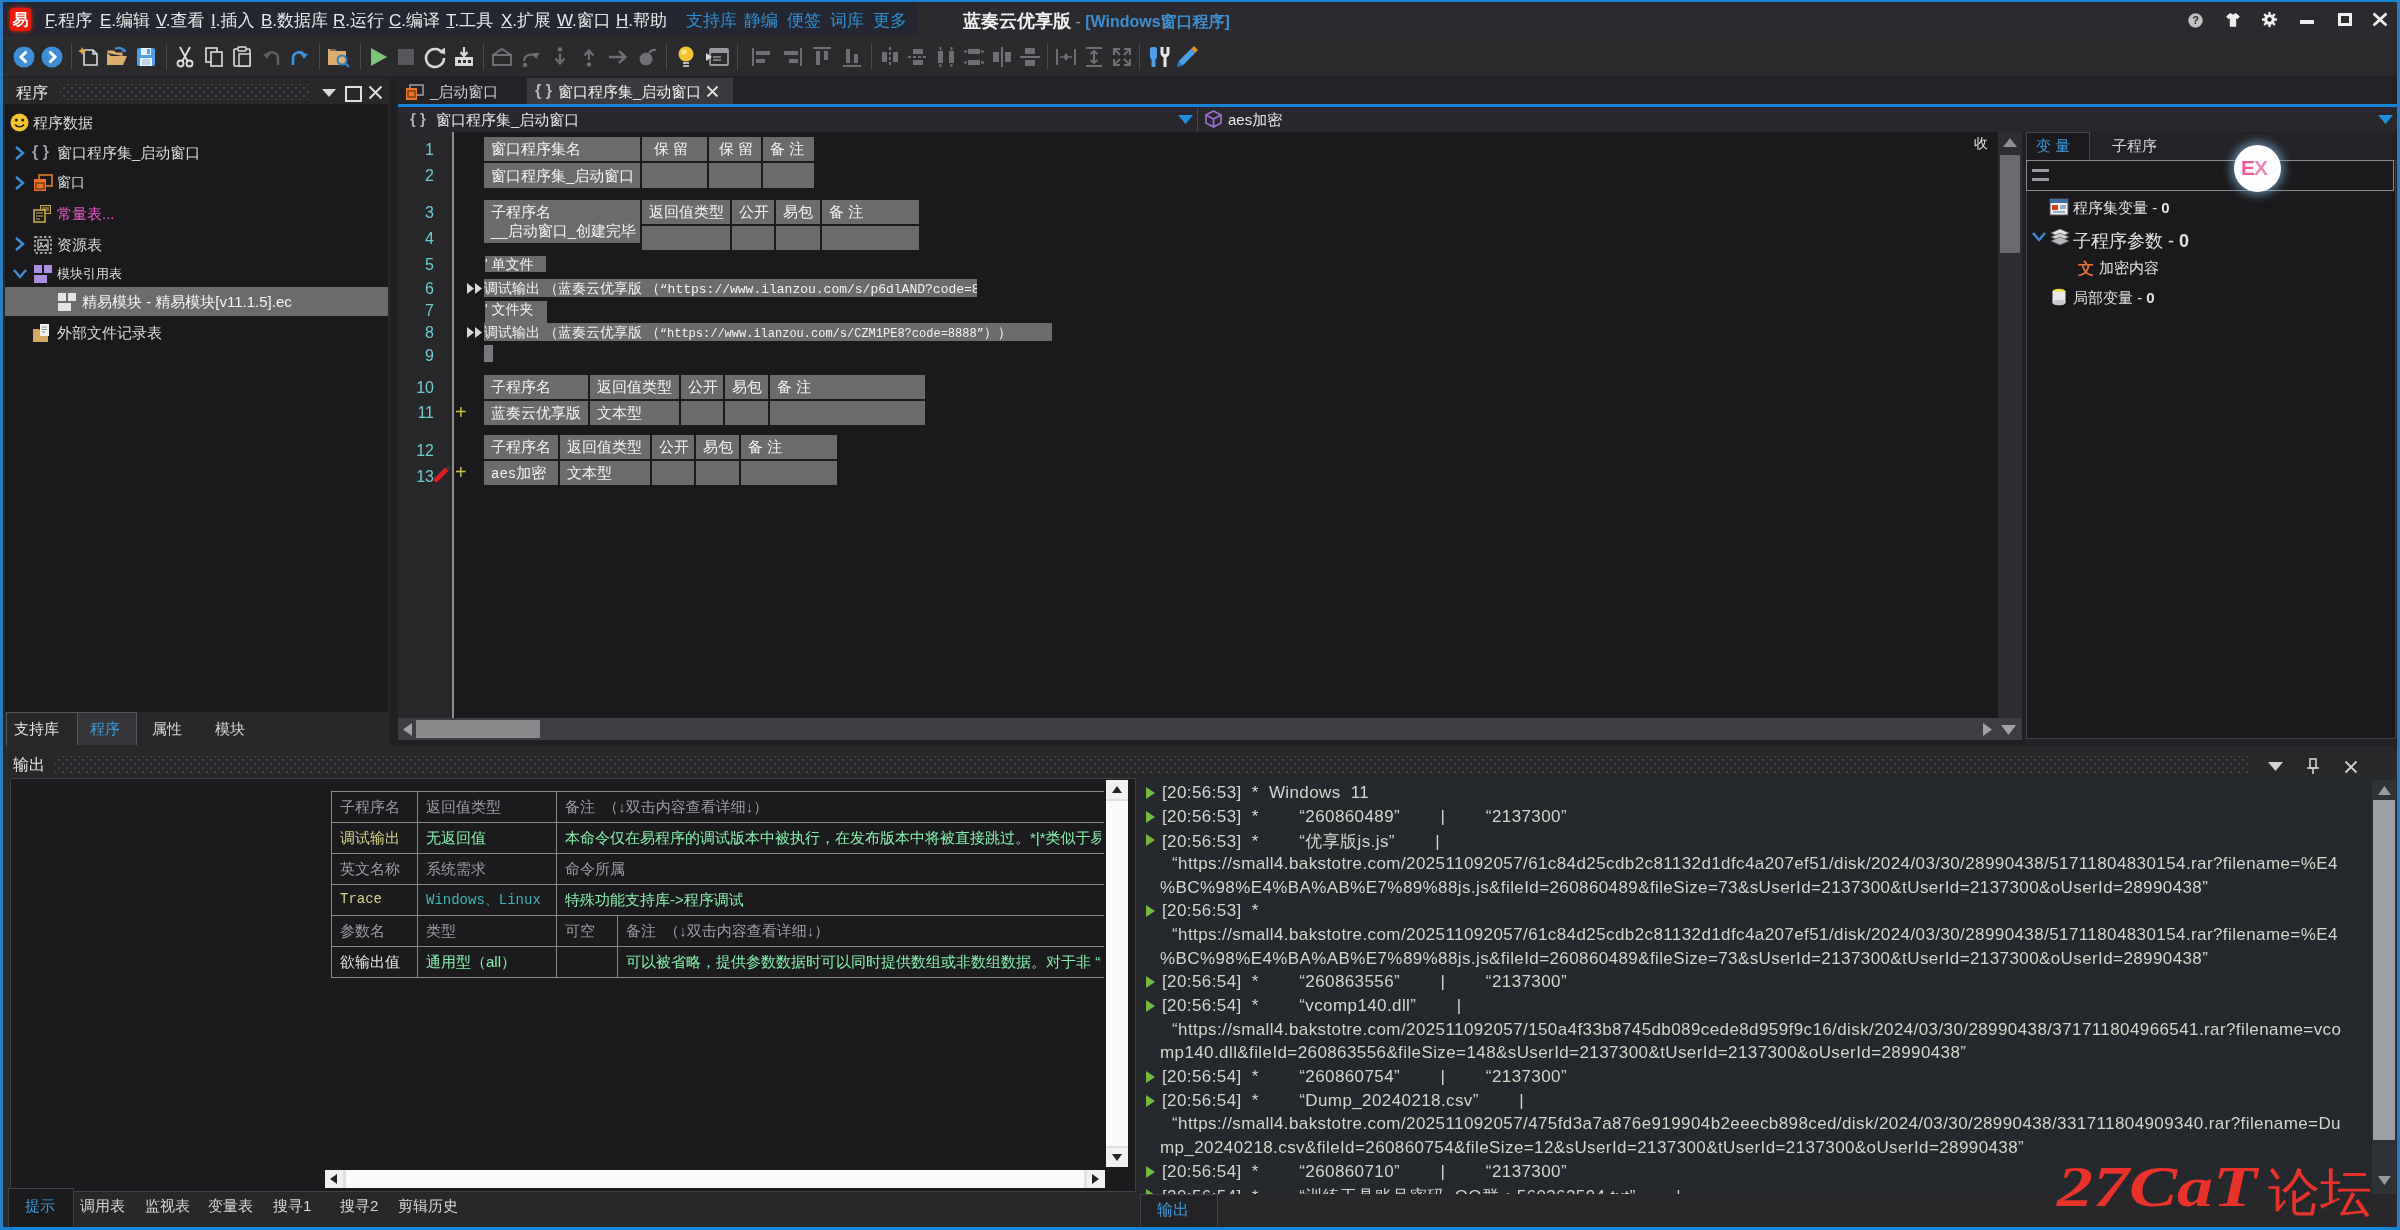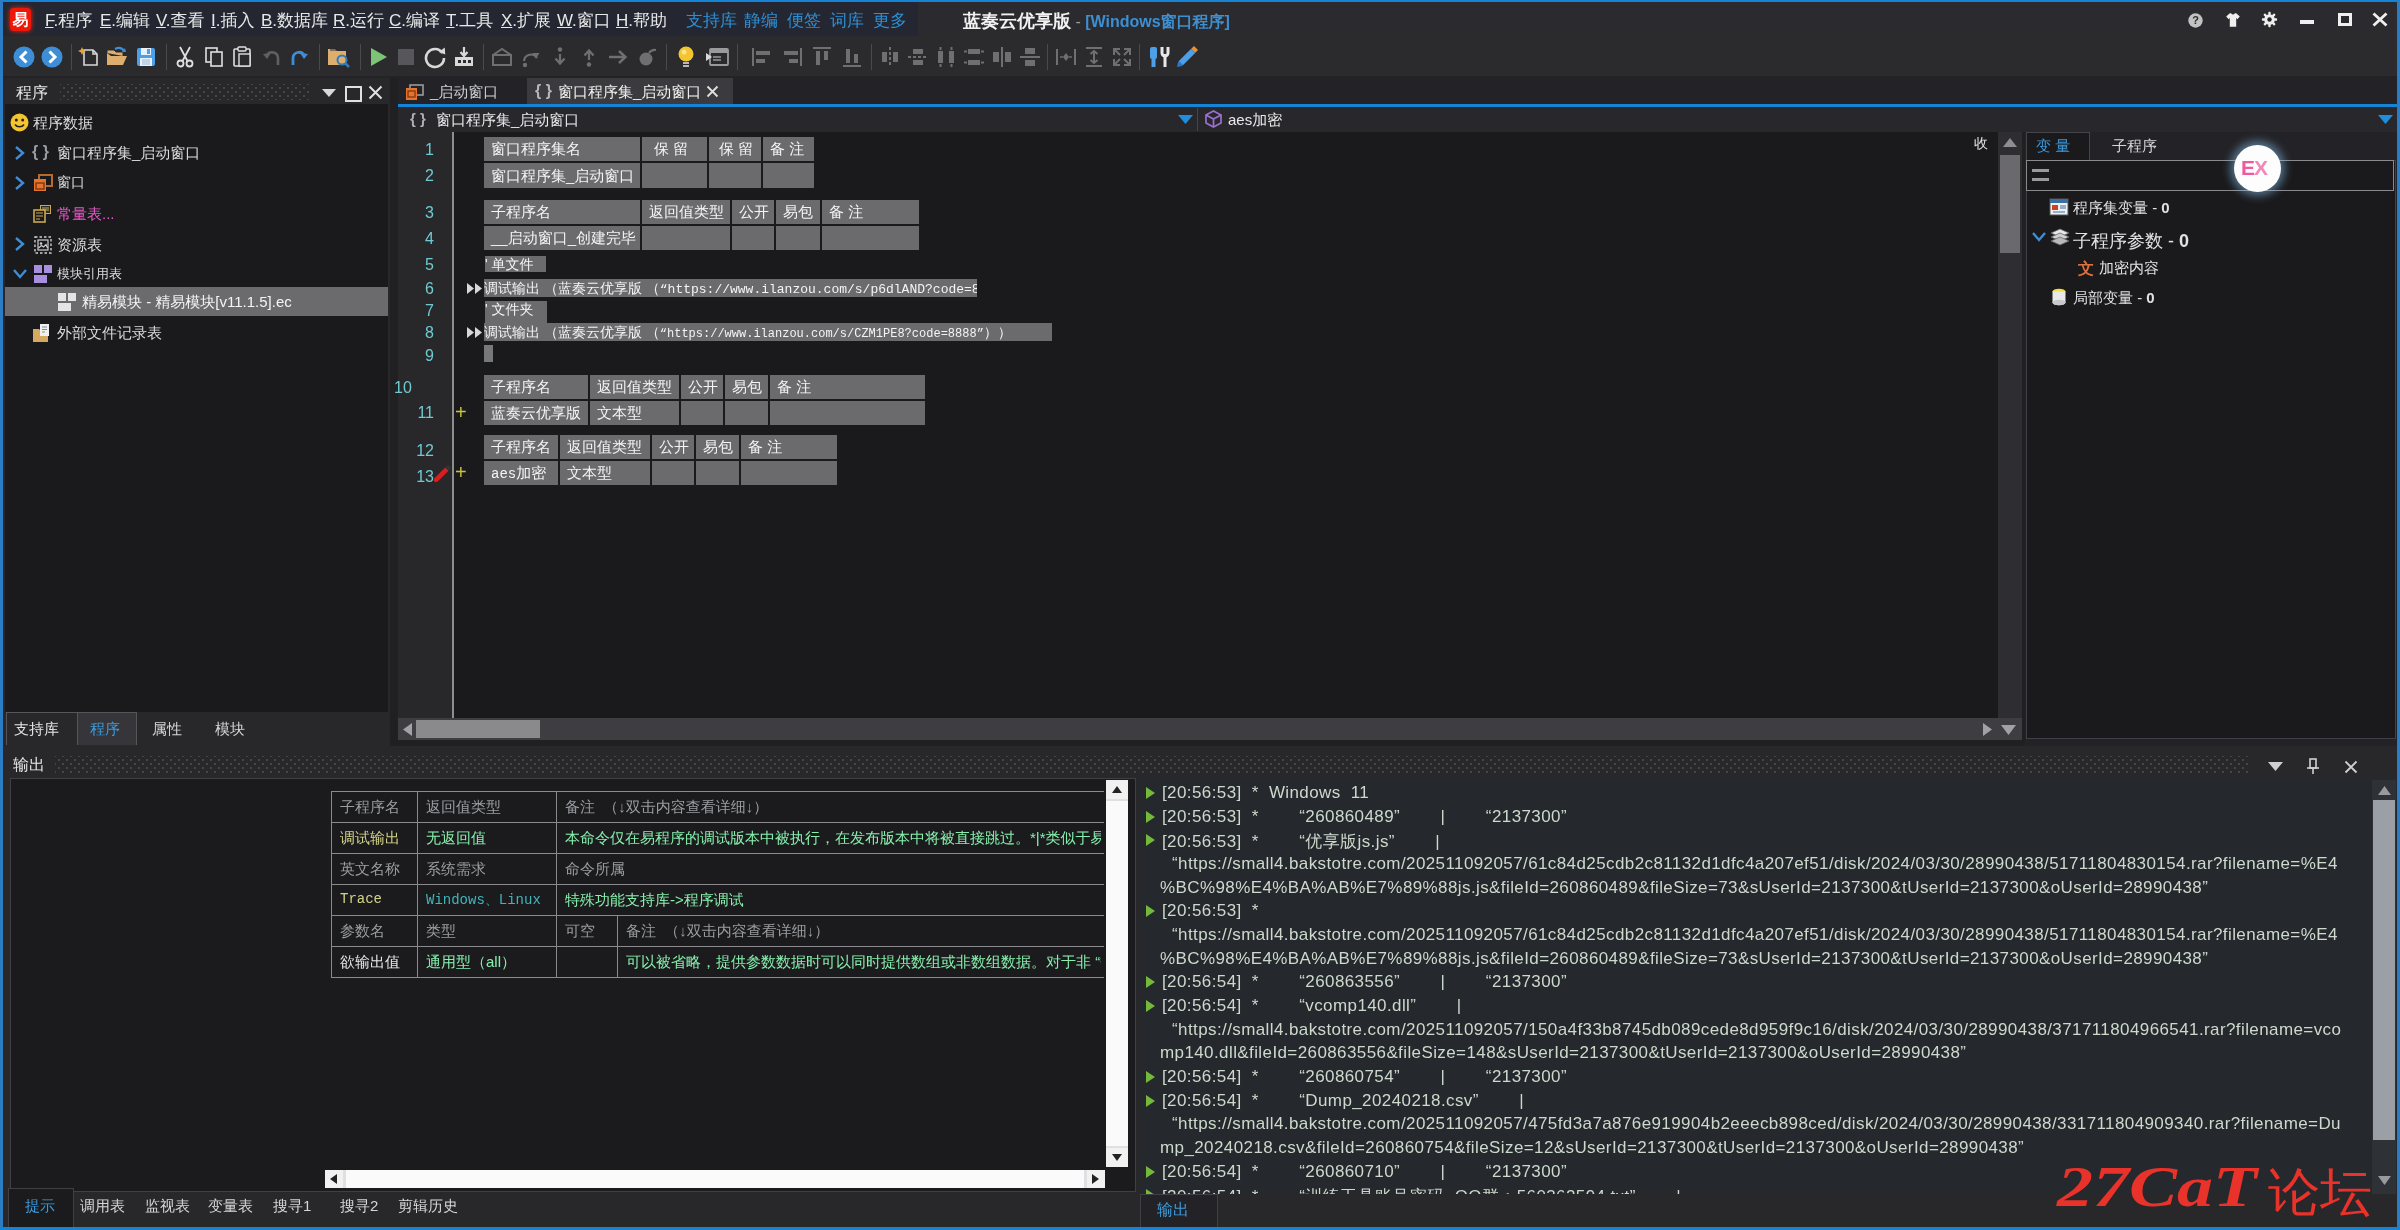--- a/index.html
+++ b/index.html
@@ -387,42 +387,42 @@
 <div id="linenums" style="position:absolute;left:394px;top:0;width:40px;color:#6ecbd1;font-size:16px">
 <div class="ab" style="top:141px;width:40px;text-align:right">1</div>
 <div class="ab" style="top:167px;width:40px;text-align:right">2</div>
 <div class="ab" style="top:204px;width:40px;text-align:right">3</div>
 <div class="ab" style="top:230px;width:40px;text-align:right">4</div>
 <div class="ab" style="top:256px;width:40px;text-align:right">5</div>
 <div class="ab" style="top:280px;width:40px;text-align:right">6</div>
 <div class="ab" style="top:302px;width:40px;text-align:right">7</div>
 <div class="ab" style="top:324px;width:40px;text-align:right">8</div>
 <div class="ab" style="top:347px;width:40px;text-align:right">9</div>
-<div class="ab" style="top:379px;width:40px;">10</div>
+<div class="ab" style="top:379px;width:40px;text-align:right">10</div>
 <div class="ab" style="top:404px;width:40px;text-align:right">11</div>
 <div class="ab" style="top:442px;width:40px;text-align:right">12</div>
 <div class="ab" style="top:468px;width:40px;text-align:right">13</div>
 </div>
 <div id="codetables">
 
 <div class="cell" style="left:484px;top:137px;width:156px;height:24px;line-height:24px"><span>窗口程序集名</span></div>
 <div class="cell" style="left:642px;top:137px;width:65px;height:24px;line-height:24px"><span style="padding-left:12px">保 留</span></div>
 <div class="cell" style="left:709px;top:137px;width:52px;height:24px;line-height:24px"><span style="padding-left:10px">保 留</span></div>
 <div class="cell" style="left:763px;top:137px;width:51px;height:24px;line-height:24px"><span>备 注</span></div>
 <div class="cell" style="left:484px;top:163px;width:156px;height:25px;line-height:25px"><span>窗口程序集_启动窗口</span></div>
 <div class="cell" style="left:642px;top:163px;width:65px;height:25px"></div>
 <div class="cell" style="left:709px;top:163px;width:52px;height:25px"></div>
 <div class="cell" style="left:763px;top:163px;width:51px;height:25px"></div>
 
 <div class="cell" style="left:484px;top:200px;width:156px;height:24px;line-height:24px"><span>子程序名</span></div>
 <div class="cell" style="left:642px;top:200px;width:88px;height:24px;line-height:24px"><span>返回值类型</span></div>
 <div class="cell" style="left:732px;top:200px;width:42px;height:24px;line-height:24px"><span>公开</span></div>
 <div class="cell" style="left:776px;top:200px;width:44px;height:24px;line-height:24px"><span>易包</span></div>
 <div class="cell" style="left:822px;top:200px;width:97px;height:24px;line-height:24px"><span>备 注</span></div>
-<div class="cell" style="left:484px;top:226px;width:156px;height:24px;line-height:24px"><span>__启动窗口_创建完毕</span></div>
+<div class="cell" style="left:484px;top:219px;width:156px;height:24px;line-height:24px"><span>__启动窗口_创建完毕</span></div>
 <div class="cell" style="left:642px;top:226px;width:88px;height:24px"></div>
 <div class="cell" style="left:732px;top:226px;width:42px;height:24px"></div>
 <div class="cell" style="left:776px;top:226px;width:44px;height:24px"></div>
 <div class="cell" style="left:822px;top:226px;width:97px;height:24px"></div>
 
 <div class="cell" style="left:485px;top:256px;width:61px;height:16px;line-height:16px;font-size:14px">' 单文件</div>
 
 <svg class="ab" style="left:466px;top:283px" width="17" height="11" viewBox="0 0 17 11">
         <path d="M1 0 L8 5.5 L1 11 z" fill="#d8d8da"></path>
         <path d="M9 0 L16 5.5 L9 11 z" fill="#d8d8da"></path>

